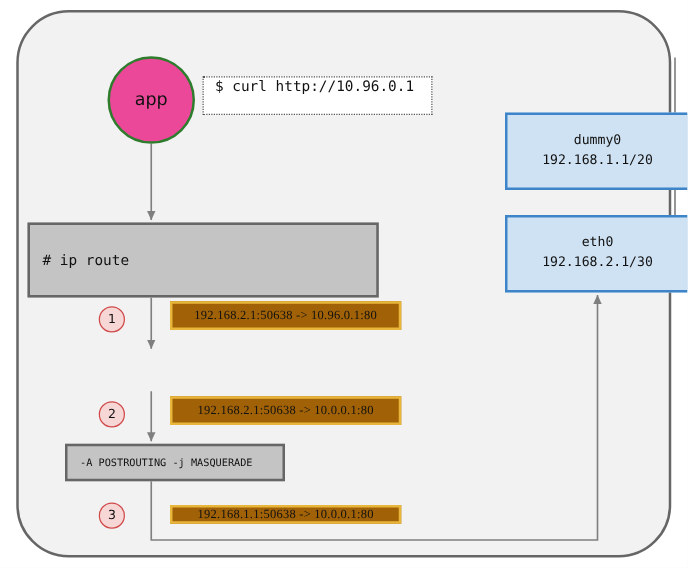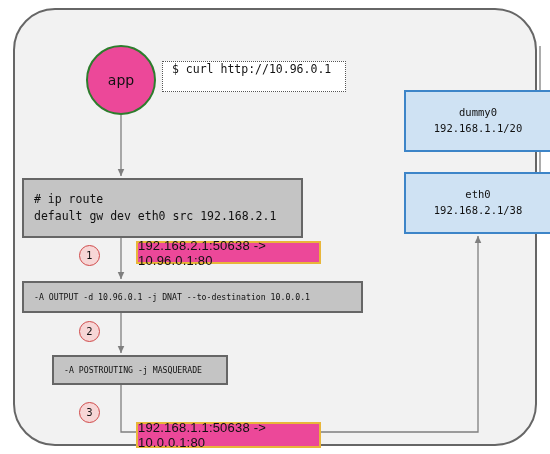--- a/index.html
+++ b/index.html
@@ -50,29 +50,29 @@
     color:#111111;
   }
   #iproute-box{left:22px;top:178px;width:281px;height:60px;font-size:11.5px;line-height:1.45;}
   #output-box{left:22px;top:281px;width:341px;height:32px;font-size:8.2px;}
   #postrouting-box{left:52px;top:355px;width:176px;height:30px;font-size:8.2px;}
 
   
   .pkt-box{
     position:absolute;box-sizing:border-box;
     border:2px solid #e8b63a;
-    background:#ec4899;
+    background:#a16207;
     display:flex;align-items:center;justify-content:center;
-    font-family:Liberation Sans, sans-serif;
-    font-size:13px;color:#111111;
+    font-family:Liberation Serif, serif;
+    font-size:10px;color:#111111;
     letter-spacing:0.2px;
   }
   #pkt-1{left:136px;top:241px;width:185px;height:23px;}
   #pkt-2{left:136px;top:317px;width:185px;height:23px;}
-  #pkt-3{left:136px;top:422px;width:185px;height:26px;}
+  #pkt-3{left:136px;top:404px;width:185px;height:15px;}
 
   
   .step-circle{
     position:absolute;width:21px;height:21px;
     box-sizing:border-box;
     border:1.6px solid #d04a4a;
     border-radius:50%;
     background:#f7d6d6;
     display:flex;align-items:center;justify-content:center;
     font-family:"DejaVu Sans",sans-serif;
@@ -126,52 +126,51 @@
   <div id="app-node">
     <span>app</span>
   </div>
 
   <div id="curl-box">
     <span>$ curl http://10.96.0.1</span>
   </div>
 
   <div id="iproute-box" class="cmd-box">
     <span># ip route</span>
-    <span>default gw dev eth0 src 192.168.2.1</span>
   </div>
 
-  <div id="output-box" class="cmd-box">
-    <span>-A OUTPUT -d 10.96.0.1 -j DNAT --to-destination 10.0.0.1</span>
-  </div>
 
   <div id="postrouting-box" class="cmd-box">
     <span>-A POSTROUTING -j MASQUERADE</span>
   </div>
 
   <div id="step-1" class="step-circle">
     <span>1</span>
   </div>
   <div id="pkt-1" class="pkt-box">
     <span>192.168.2.1:50638 -&gt; 10.96.0.1:80</span>
   </div>
 
   <div id="step-2" class="step-circle">
     <span>2</span>
+  </div>
+  <div id="pkt-2" class="pkt-box">
+    <span>192.168.2.1:50638 -&gt; 10.0.0.1:80</span>
   </div>
 
   <div id="step-3" class="step-circle">
     <span>3</span>
   </div>
   <div id="pkt-3" class="pkt-box">
     <span>192.168.1.1:50638 -&gt; 10.0.0.1:80</span>
   </div>
 
   <div id="dummy0-box" class="iface-box">
     <span>dummy0</span>
     <span>192.168.1.1/20</span>
   </div>
 
   <div id="eth0-box" class="iface-box">
     <span>eth0</span>
-    <span>192.168.2.1/38</span>
+    <span>192.168.2.1/30</span>
   </div>
 
 </div>
 
 </body></html>

